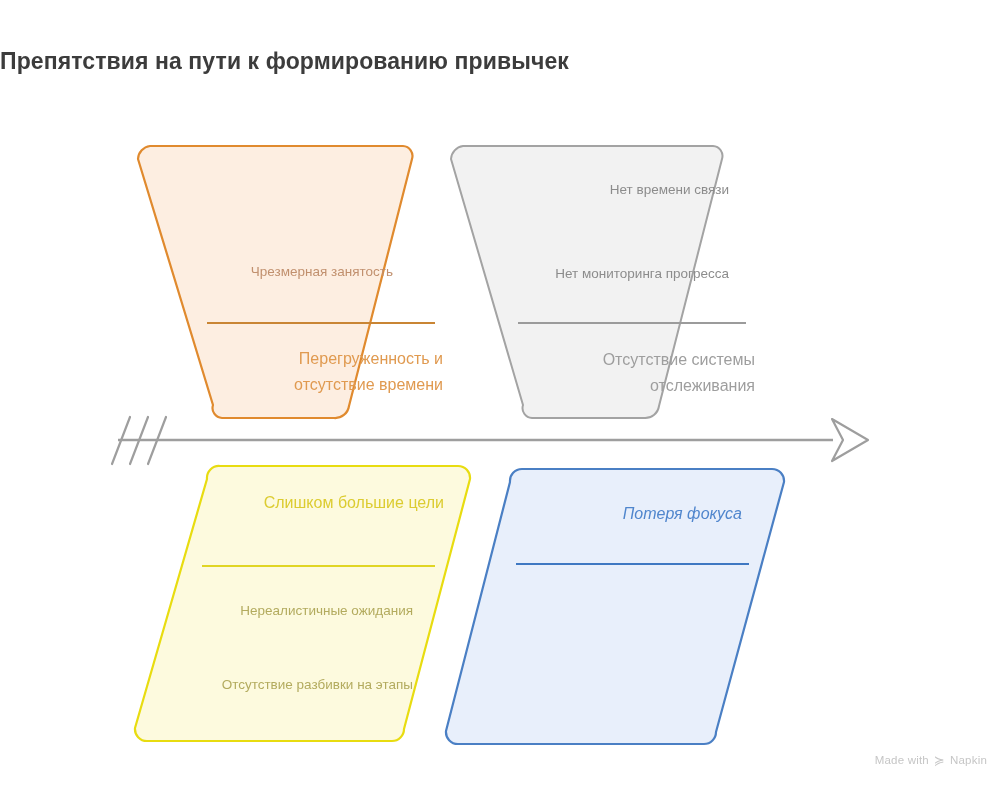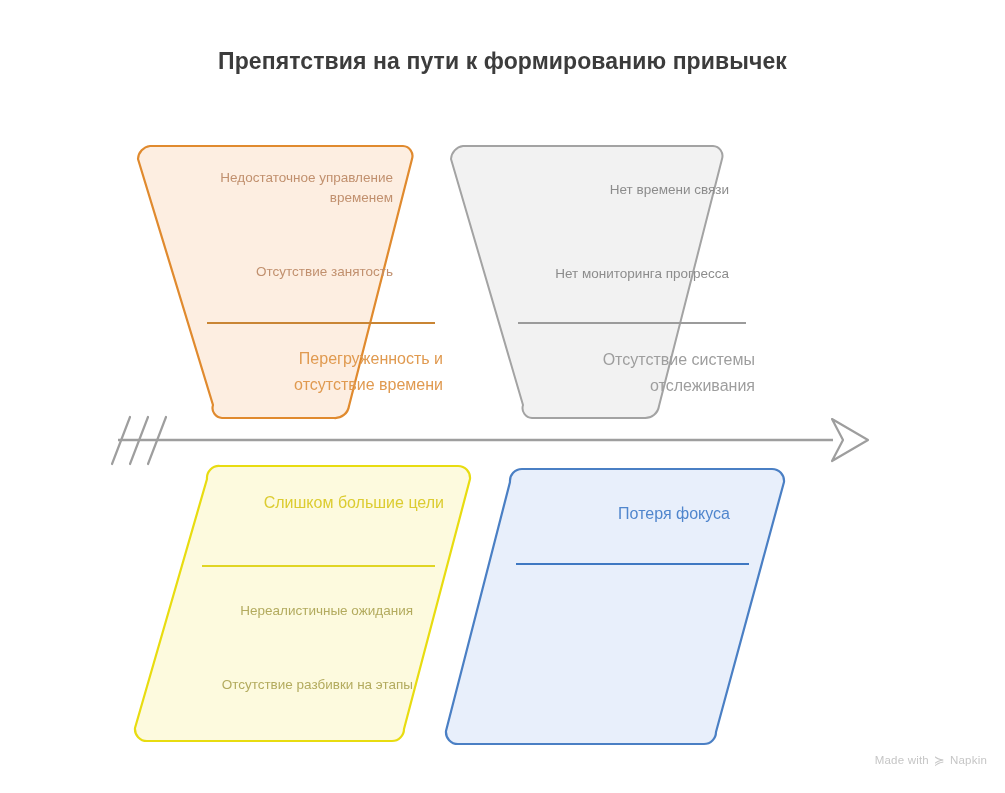--- a/index.html
+++ b/index.html
@@ -19,21 +19,20 @@
     background: #ffffff;
     overflow: hidden;
   }
 
   
   .diagram-title {
     position: absolute;
     left: 0;
     top: 44px;
     width: 1005px;
-    text-align: center;
     font-size: 23px;
     font-weight: bold;
     line-height: 34px;
     color: #3c3c3c;
     letter-spacing: 0.1px;
   }
 
   
   .shape-layer {
     position: absolute;
@@ -79,21 +78,21 @@
   #orange-head   { left: 218px; top: 346px;  width: 225px; }
 
   #gray-item-1   { left: 515px; top: 180px;  width: 214px; }
   #gray-item-2   { left: 515px; top: 264px;  width: 214px; }
   #gray-head     { left: 528px; top: 347px;  width: 227px; }
 
   #yellow-head   { left: 222px; top: 490px;  width: 222px; }
   #yellow-item-1 { left: 200px; top: 601px;  width: 213px; }
   #yellow-item-2 { left: 200px; top: 675px;  width: 213px; }
 
-  #blue-head     { left: 506px; top: 501px;  width: 224px; }
+  #blue-head     { left: 518px; top: 501px;  width: 224px; font-style: italic; }
   #blue-item-1   { left: 530px; top: 602px;  width: 194px; }
   #blue-item-2   { left: 505px; top: 685px;  width: 219px; }
 
   
   .watermark {
     position: absolute;
     right: 18px;
     bottom: 26px;
     display: flex;
     align-items: flex-start;
@@ -152,25 +151,22 @@
       <g stroke="#9e9e9e" stroke-width="2.2" fill="none" stroke-linecap="round">
         <line x1="130" y1="417" x2="112" y2="464"></line>
         <line x1="148" y1="417" x2="130" y2="464"></line>
         <line x1="166" y1="417" x2="148" y2="464"></line>
       </g>
 
       <path d="M 832 419 L 868 440 L 832 461 L 843 440 Z" fill="none" stroke="#9e9e9e" stroke-width="2.2" stroke-linejoin="round"></path>
     </g>
   </svg>
 
-  <div class="card-text card-orange" id="orange-items">
-    <div class="card-item">Недостаточное управление временем</div>
-  </div>
   <div class="card-text card-orange" id="orange-item-2">
-    <div class="card-item">Отсутствие занятость</div>
+    <div class="card-item">Чрезмерная занятость</div>
   </div>
   <div class="card-text card-orange" id="orange-head">
     <div class="card-heading">Перегруженность и отсутствие времени</div>
   </div>
 
   <div class="card-text card-gray" id="gray-item-1">
     <div class="card-item">Нет времени связи</div>
   </div>
   <div class="card-text card-gray" id="gray-item-2">
     <div class="card-item">Нет мониторинга прогресса</div>

